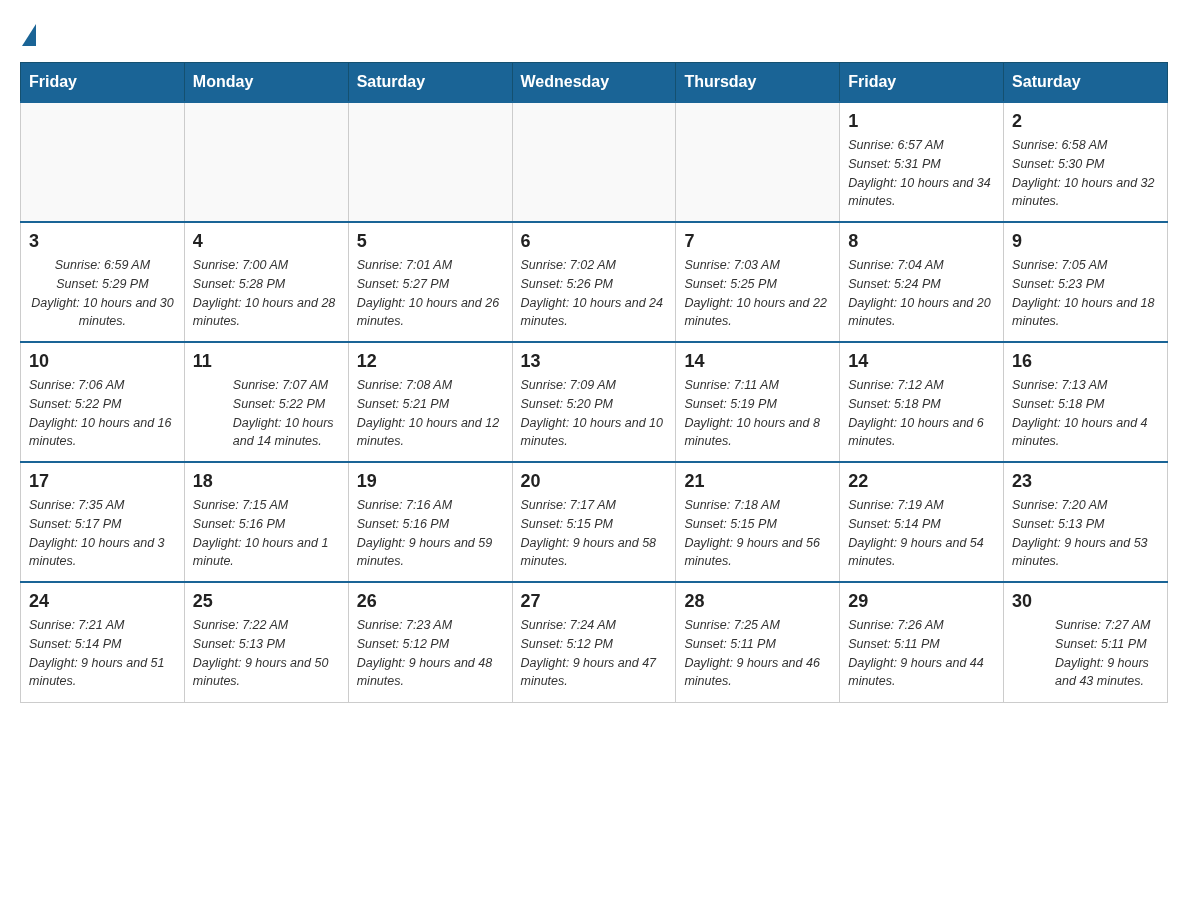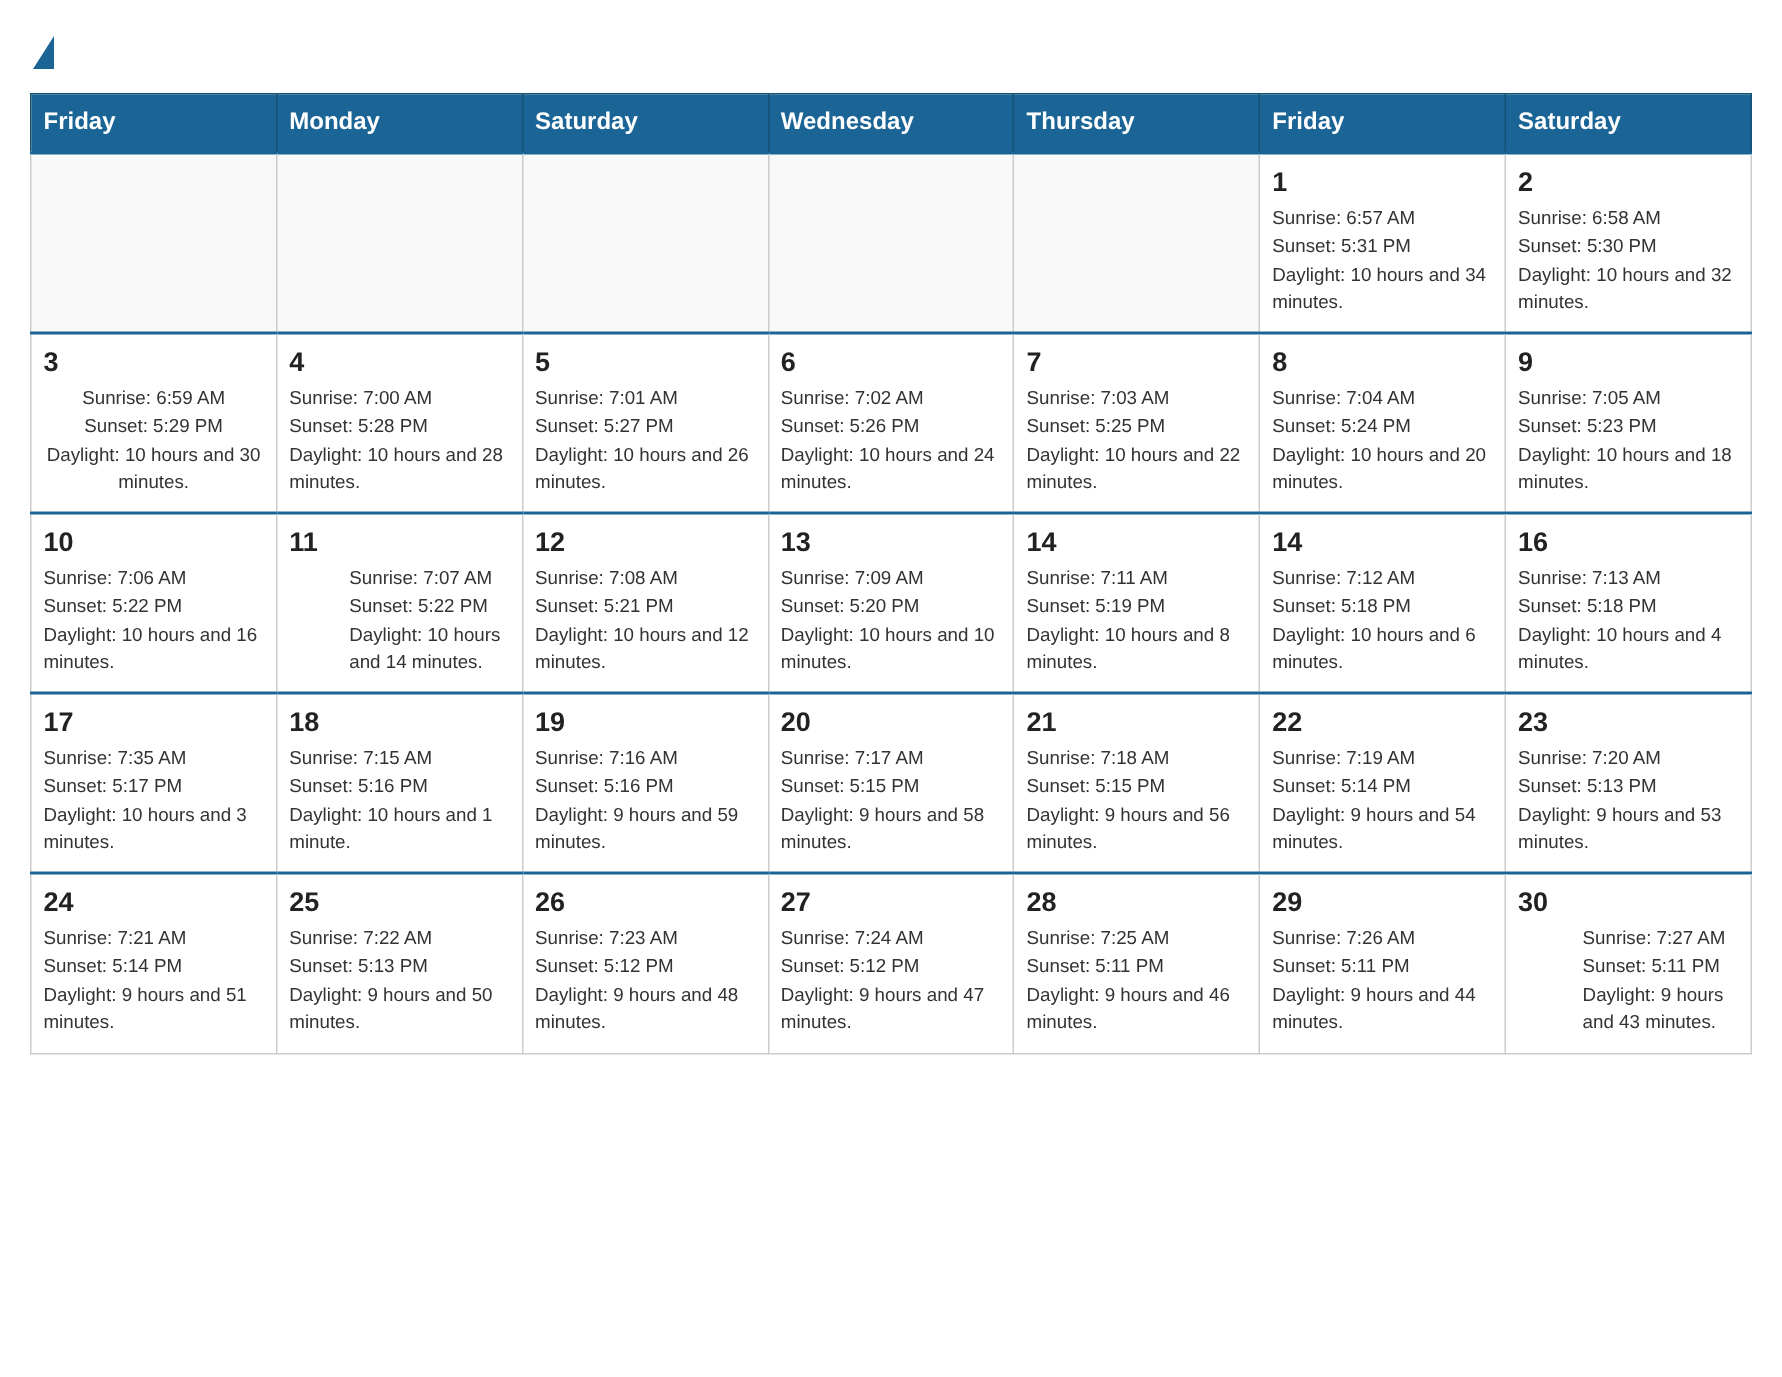--- a/index.html
+++ b/index.html
@@ -86,20 +86,21 @@
       font-size: 18px;
       font-weight: bold;
       color: #222;
       display: block;
       margin-bottom: 4px;
     }
     .day-info {
       font-size: 12.5px;
       color: #333;
       line-height: 1.5;
+      font-style: italic;
     }
     .empty-cell {
       background: #f9f9f9;
     }
   </style>
 </head>
 <body>
 
 <div class="header">
   <div class="logo">

